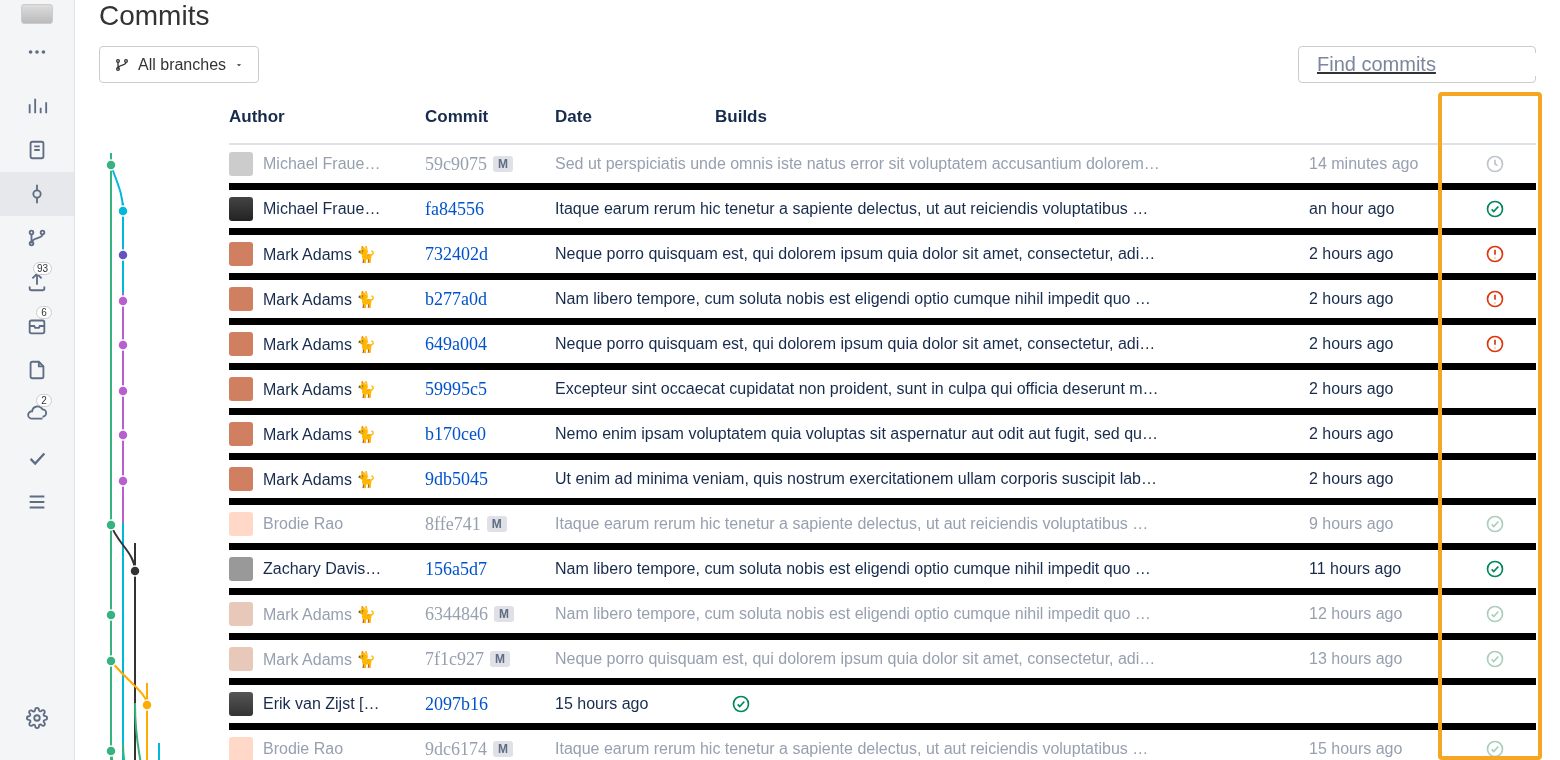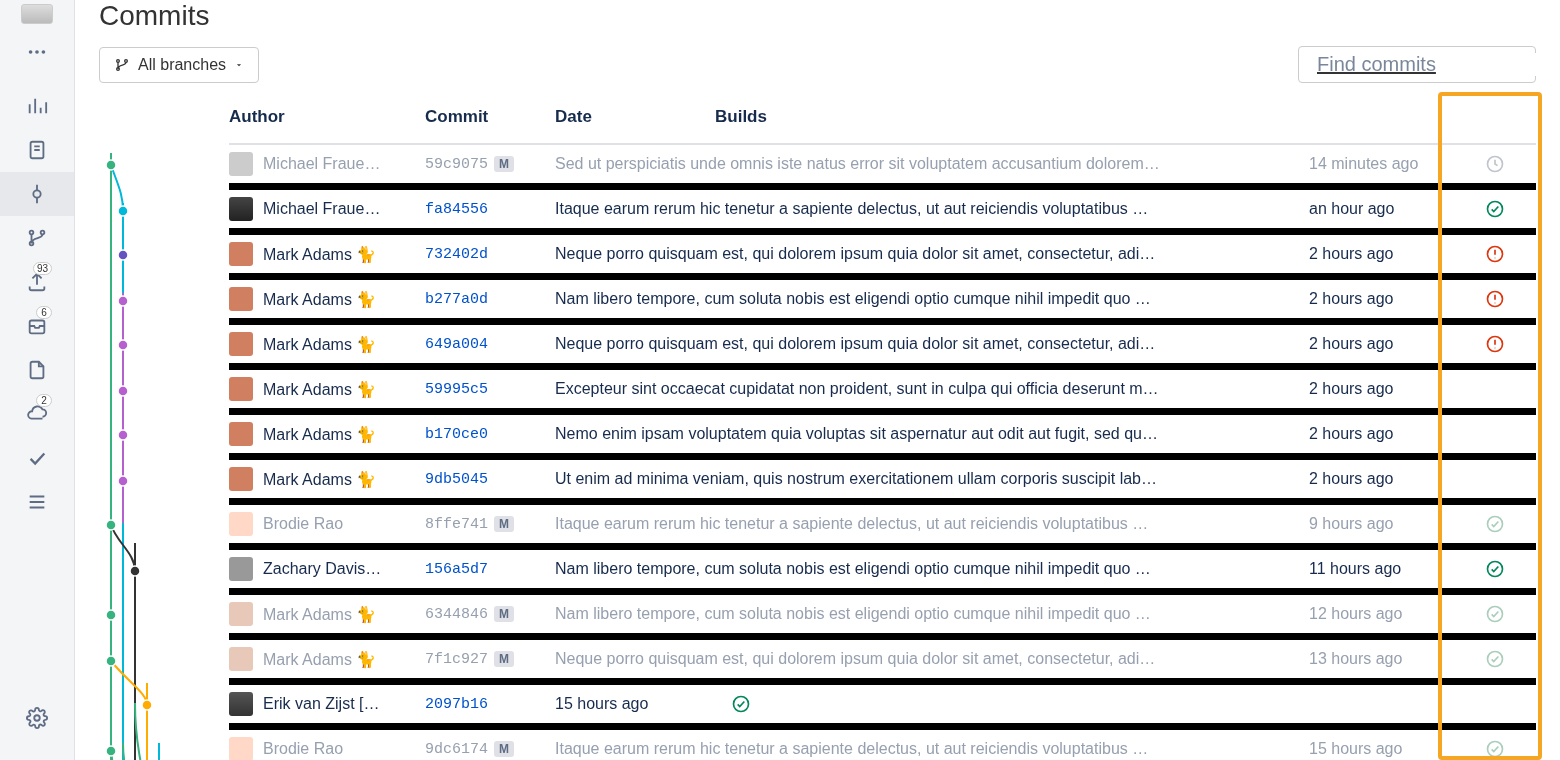--- a/index.html
+++ b/index.html
@@ -10,21 +10,21 @@
 .sidebar-avatar-placeholder { width: 32px; height: 20px; border-radius: 3px; background: linear-gradient(#ddd,#bbb); border: 1px solid #ccc; }
 .more-dots { width: 40px; height: 40px; display:flex; align-items:center; justify-content:center; color:#5E6C84; }
 .nav-items { display: flex; flex-direction: column; align-items: center; gap: 0; margin-top: 10px; width:100%; }
 .nav-item { width: 100%; height: 44px; display: flex; align-items: center; justify-content: center; color: #5E6C84; position: relative; cursor: pointer; }
 .nav-item.active { background: #e6e8ec; }
 .nav-item svg { width: 22px; height: 22px; }
 .nav-badge { position: absolute; top: 2px; right: 22px; background: #fff; border:1px solid #ccc; border-radius: 8px; font-size: 10px; padding: 0 3px; color:#333; min-width:16px; text-align:center; }
 .sidebar-bottom { margin-top: auto; margin-bottom: 20px; width:100%; }
 .main { flex: 1; display: flex; flex-direction: column; padding: 0 24px 0 24px; overflow: hidden; }
 .page-title { font-size: 28px; font-weight: 500; color: #333; margin-bottom: 14px; margin-left: 0; }
-.toolbar { display: flex; justify-content: space-between; align-items: center; margin-bottom: 14px; }
+.toolbar { display: flex; justify-content: space-between; margin-bottom: 14px; }
 .branch-select { border: 1px solid #ccc; border-radius: 4px; padding: 8px 14px; display: inline-flex; align-items: center; gap: 8px; cursor: pointer; font-size: 16px; color:#333; background:#fff; }
 .search-box { border: 1px solid #ccc; border-radius: 4px; padding: 6px 10px; display: inline-flex; align-items: center; gap: 8px; width: 238px; color:#5E6C84; }
 .search-box input { border: none; outline: none; font-size: 20px; flex:1; color:#333;text-decoration:underline; }
 .search-box input::placeholder { color: #7A869A; }
 .table-wrap { display: flex; }
 .graph-col { width: 130px; position: relative; padding-top: 46px; }
 .graph-svg { width: 130px; height: 680px; }
 .table { flex: 1; }
 .thead { display: flex; padding: 10px 0 16px 0; border-bottom: 2px solid #DFE1E6; font-weight: 600; font-size: 17px; color:#172B4D; }
 .col-author { width: 196px; padding-left: 0; }
@@ -41,21 +41,21 @@
 .avatar { width: 24px; height: 24px; border-radius: 3px; flex-shrink:0; display:flex; align-items:center; justify-content:center; font-size:12px; color:#fff; font-weight:600; }
 .av-mf { background: linear-gradient(#444,#222); }
 .av-mf-light { background: #ccc; }
 .av-ma { background: #d08060; }
 .av-ma-light { background: #e8c8b8; }
 .av-br-light { background: #FFD8C8; }
 .av-zd { background: #999; }
 .av-ev { background: linear-gradient(#555,#333); }
 .author-name { overflow:hidden; text-overflow:ellipsis; white-space:nowrap; max-width: 160px; }
 .commit-cell { width: 130px; display:flex; align-items:center; gap:6px; }
-.commit-hash { font-family: Liberation Mono, monospace; color: #0052CC; font-size: 15px; cursor:pointer; }
+.commit-hash { font-family: Liberation Serif, serif; color: #0052CC; font-size: 18px; cursor:pointer; }
 .merge-badge { background: #DFE1E6; color: #5E6C84; border-radius: 3px; padding: 1px 5px; font-size: 12px; font-weight:600; }
 .msg-cell { flex: 1; overflow:hidden; white-space:nowrap; text-overflow:ellipsis; padding-right: 16px; }
 .date-cell { width: 145px; color: inherit; }
 .build-cell { width: 82px; display:flex; justify-content:center; align-items:center; }
 .build-icon { width: 20px; height: 20px; }
 .bi-success { stroke: #00875A; }
 .bi-success-muted { stroke: #ABCEBB; }
 .bi-fail { stroke: #DE350B; }
 .bi-pending { stroke: #BFC5CC; }
 </style>

